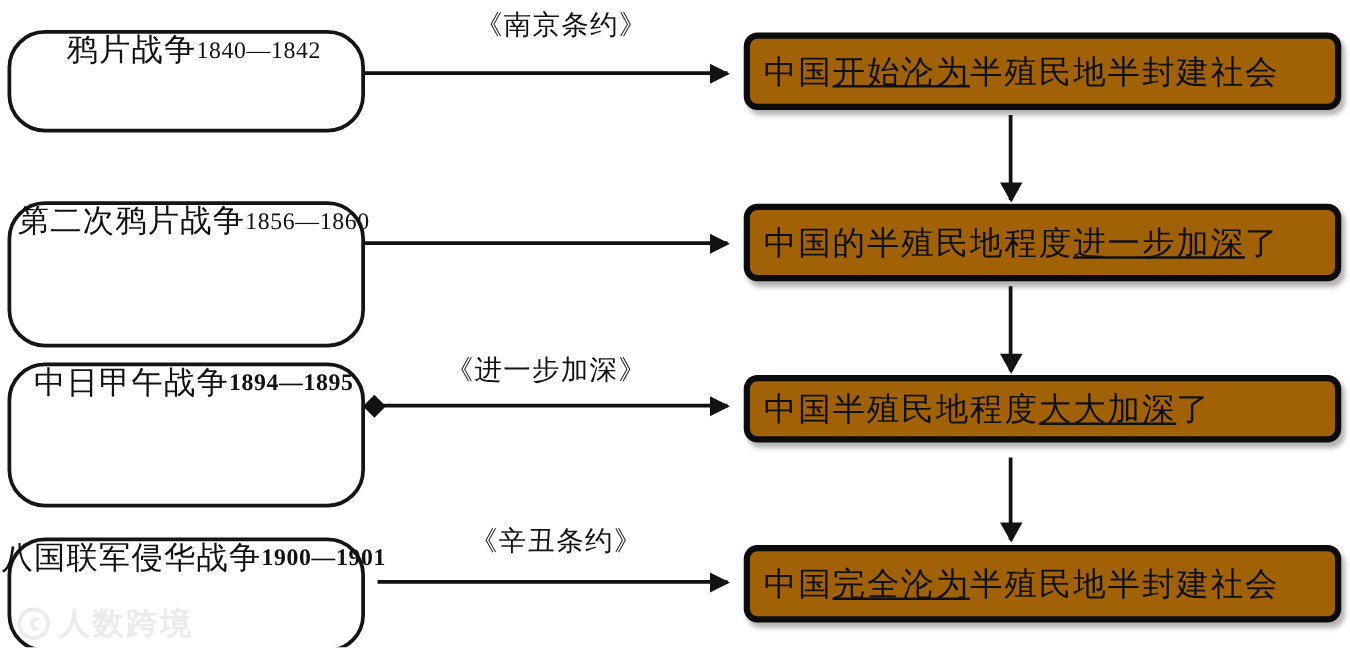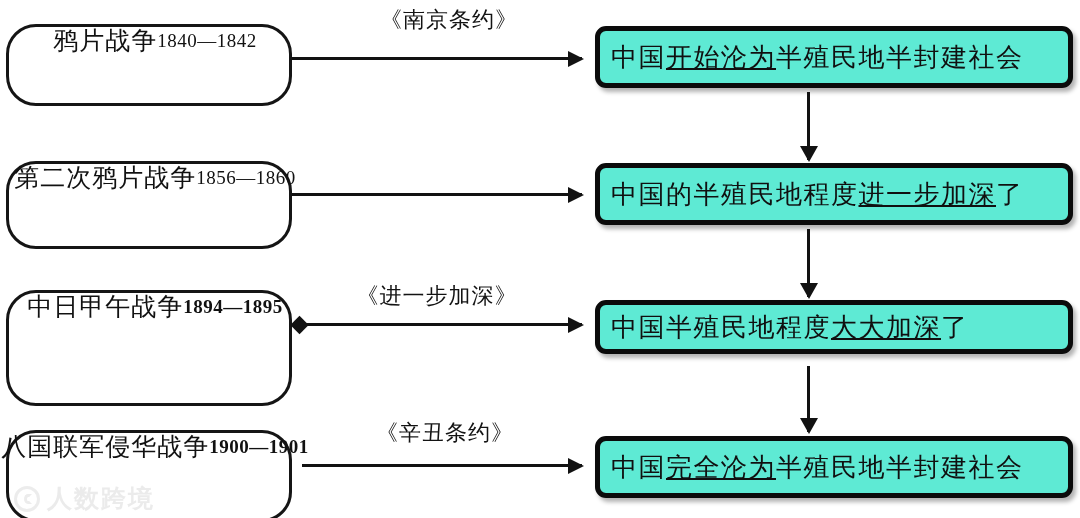--- a/index.html
+++ b/index.html
@@ -52,21 +52,21 @@
     white-space: nowrap;
   }
   .war-years.bold { font-weight: bold; }
 
   
   .result-box {
     position: absolute;
     box-sizing: border-box;
     border: 5px solid #0b0b0b;
     border-radius: 11px;
-    background: #5eead4;
+    background: #a16207;
     box-shadow: 3px 4px 4px rgba(0,0,0,0.30);
     display: flex;
     align-items: center;
     padding-left: 11px;
   }
   .result-text {
     font-family: "Liberation Serif", "DejaVu Serif", serif;
     font-size: 26px;
     letter-spacing: 1.5px;
     color: #101010;
@@ -188,21 +188,21 @@
   <div class="h-arrow" style="left:292px; top:57px; width:290px;"></div>
 
   <div class="result-box" style="left:595px; top:26px; width:478px; height:62px;">
     <div class="result-text">
       <span>中国</span><u>开始沦为</u><span>半殖民地半封建社会</span>
     </div>
   </div>
 
   <div class="v-arrow" style="left:807px; top:92px; height:68px;"></div>
 
-  <div class="war-box" style="left:6px; top:161px; width:286px; height:88px;">
+  <div class="war-box" style="left:6px; top:161px; width:286px; height:117px;">
     <div class="war-title">第二次鸦片战争</div>
     <div class="war-years">1856—1860</div>
   </div>
 
   <div class="h-arrow" style="left:292px; top:193px; width:290px;"></div>
 
   <div class="result-box" style="left:595px; top:163px; width:478px; height:62px;">
     <div class="result-text">
       <span>中国的半殖民地程度</span><u>进一步加深</u><span>了</span>
     </div>

